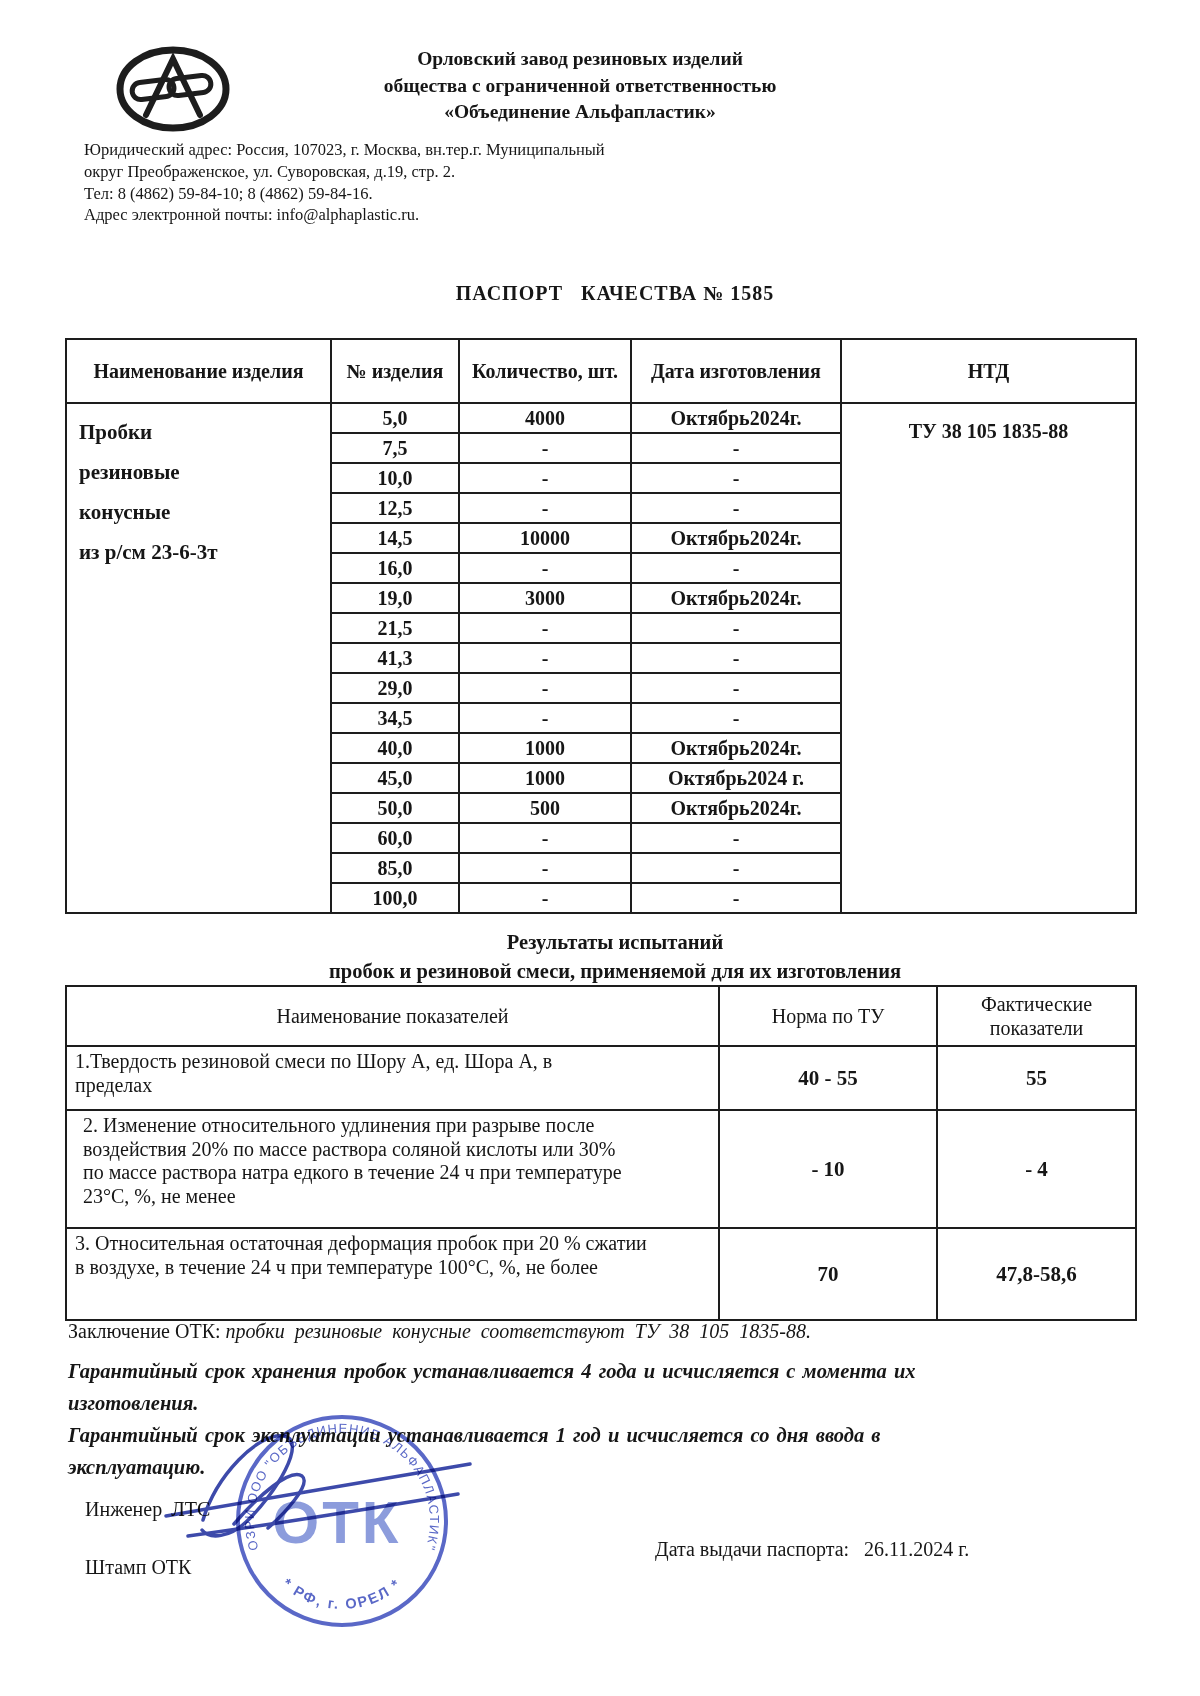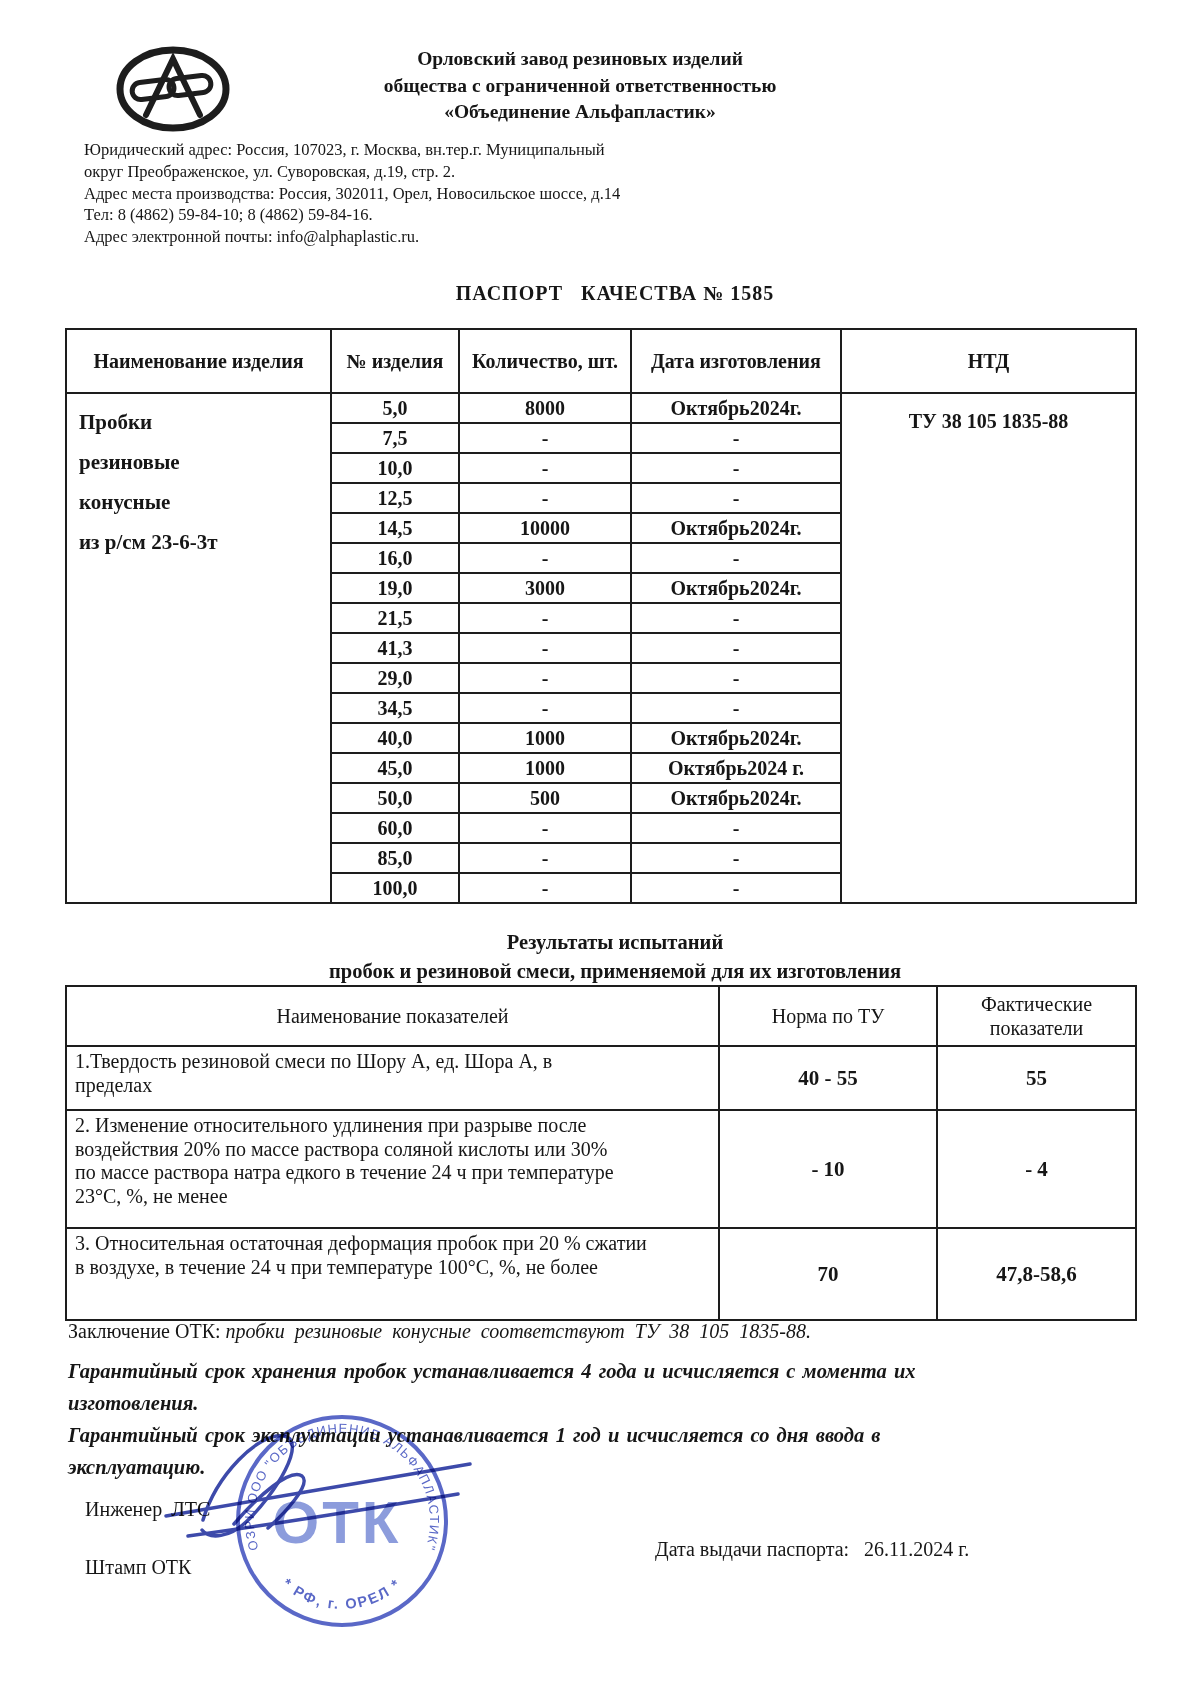--- a/index.html
+++ b/index.html
@@ -8,21 +8,21 @@
   .abs{position:absolute;}
 
   
   .logo{left:106px;top:42px;width:134px;height:96px;}
   .company{left:250px;top:46px;width:660px;text-align:center;font-weight:bold;font-size:19.5px;line-height:26.5px;}
   .address{left:84px;top:139px;width:680px;font-size:16.5px;line-height:21.8px;}
 
   .doc-title{left:65px;top:282px;width:1100px;text-align:center;font-size:20px;font-weight:bold;letter-spacing:1px;white-space:pre;}
 
   
-  .products{left:65px;top:328px;}
+  .products{left:65px;top:338px;}
   table{border-collapse:collapse;table-layout:fixed;width:1070px;background:transparent;}
   th,td{border:2px solid #1d1d1d;}
   .products th{font-size:20px;font-weight:bold;padding:7px 4px;line-height:25px;text-align:center;vertical-align:middle;}
   .products thead tr{height:64px;}
   .products tbody tr{height:30px;}
   .products tbody td{font-size:20px;font-weight:bold;text-align:center;padding:0;line-height:1.15;vertical-align:middle;}
   .products td.product-cell{text-align:left;vertical-align:top;padding:8px 12px;font-size:21px;line-height:40px;}
   .products td.ntd-cell{vertical-align:top;padding-top:16px;font-size:20px;}
 
   
@@ -30,21 +30,21 @@
   .results{left:65px;top:985px;}
   .results th{font-size:20px;font-weight:normal;padding:5px 6px;line-height:24px;text-align:center;vertical-align:middle;}
   .results thead tr{height:60px;}
   .results td{vertical-align:middle;}
   .results td.name-cell{font-size:20px;line-height:23.5px;padding:3px 8px;vertical-align:top;font-weight:normal;}
   .results td.val-cell{font-weight:bold;font-size:21px;text-align:center;border-radius:19px;}
   .results tbody tr:nth-child(1){height:64px;}
   .results tbody tr:nth-child(2){height:118px;}
   .results tbody tr:nth-child(3){height:92px;}
   .results tbody tr:nth-child(1) .name-inner{max-width:520px;}
-  .results tbody tr:nth-child(2) .name-inner{max-width:555px;}
+  .results tbody tr:nth-child(2) .name-inner{max-width:555px;margin-left:8px;}
   .results tbody tr:nth-child(3) .name-inner{max-width:580px;}
 
   .conclusion{left:68px;top:1320px;width:1080px;font-size:20px;}
   .conclusion .val{font-weight:normal;font-style:italic;word-spacing:5px;}
   .warranty{left:68px;top:1356px;width:930px;font-weight:bold;font-style:italic;font-size:20.5px;line-height:31.5px;word-spacing:2px;}
   .warranty.second{top:1420px;}
 
   .engineer{left:85px;top:1498px;font-size:20px;word-spacing:4px;}
   .stamp-caption{left:85px;top:1556px;font-size:20px;}
   .date-line{left:655px;top:1538px;font-size:20px;}
@@ -67,21 +67,20 @@
 
   <div class="abs company">
     <div>Орловский завод резиновых изделий</div>
     <div>общества с ограниченной ответственностью</div>
     <div>«Объединение Альфапластик»</div>
   </div>
 
   <div class="abs address">
     <div>Юридический адрес: Россия, 107023, г. Москва, вн.тер.г. Муниципальный</div>
     <div>округ Преображенское, ул. Суворовская, д.19, стр. 2.</div>
-    <div>Адрес места производства: Россия, 302011,  Орел, Новосильское шоссе, д.14</div>
     <div>Тел: 8 (4862) 59-84-10; 8 (4862) 59-84-16.</div>
     <div>Адрес электронной почты: info@alphaplastic.ru.</div>
   </div>
 
   <div class="abs doc-title">ПАСПОРТ   КАЧЕСТВА № 1585</div>
 
   <table class="abs products">
     <colgroup>
         <col style="width:265px">
         <col style="width:128px">
@@ -100,21 +99,21 @@
     </thead>
     <tbody>
         <tr>
           <td class="product-cell" rowspan="17">
             <div>Пробки</div>
             <div>резиновые</div>
             <div>конусные</div>
             <div>из р/см 23-6-3т</div>
           </td>
           <td>5,0</td>
-          <td>8000</td>
+          <td>4000</td>
           <td>Октябрь2024г.</td>
           <td class="ntd-cell" rowspan="17">ТУ 38 105 1835-88</td>
         </tr>
         <tr>
           <td>7,5</td>
           <td>-</td>
           <td>-</td>
         </tr>
         <tr>
           <td>10,0</td>

